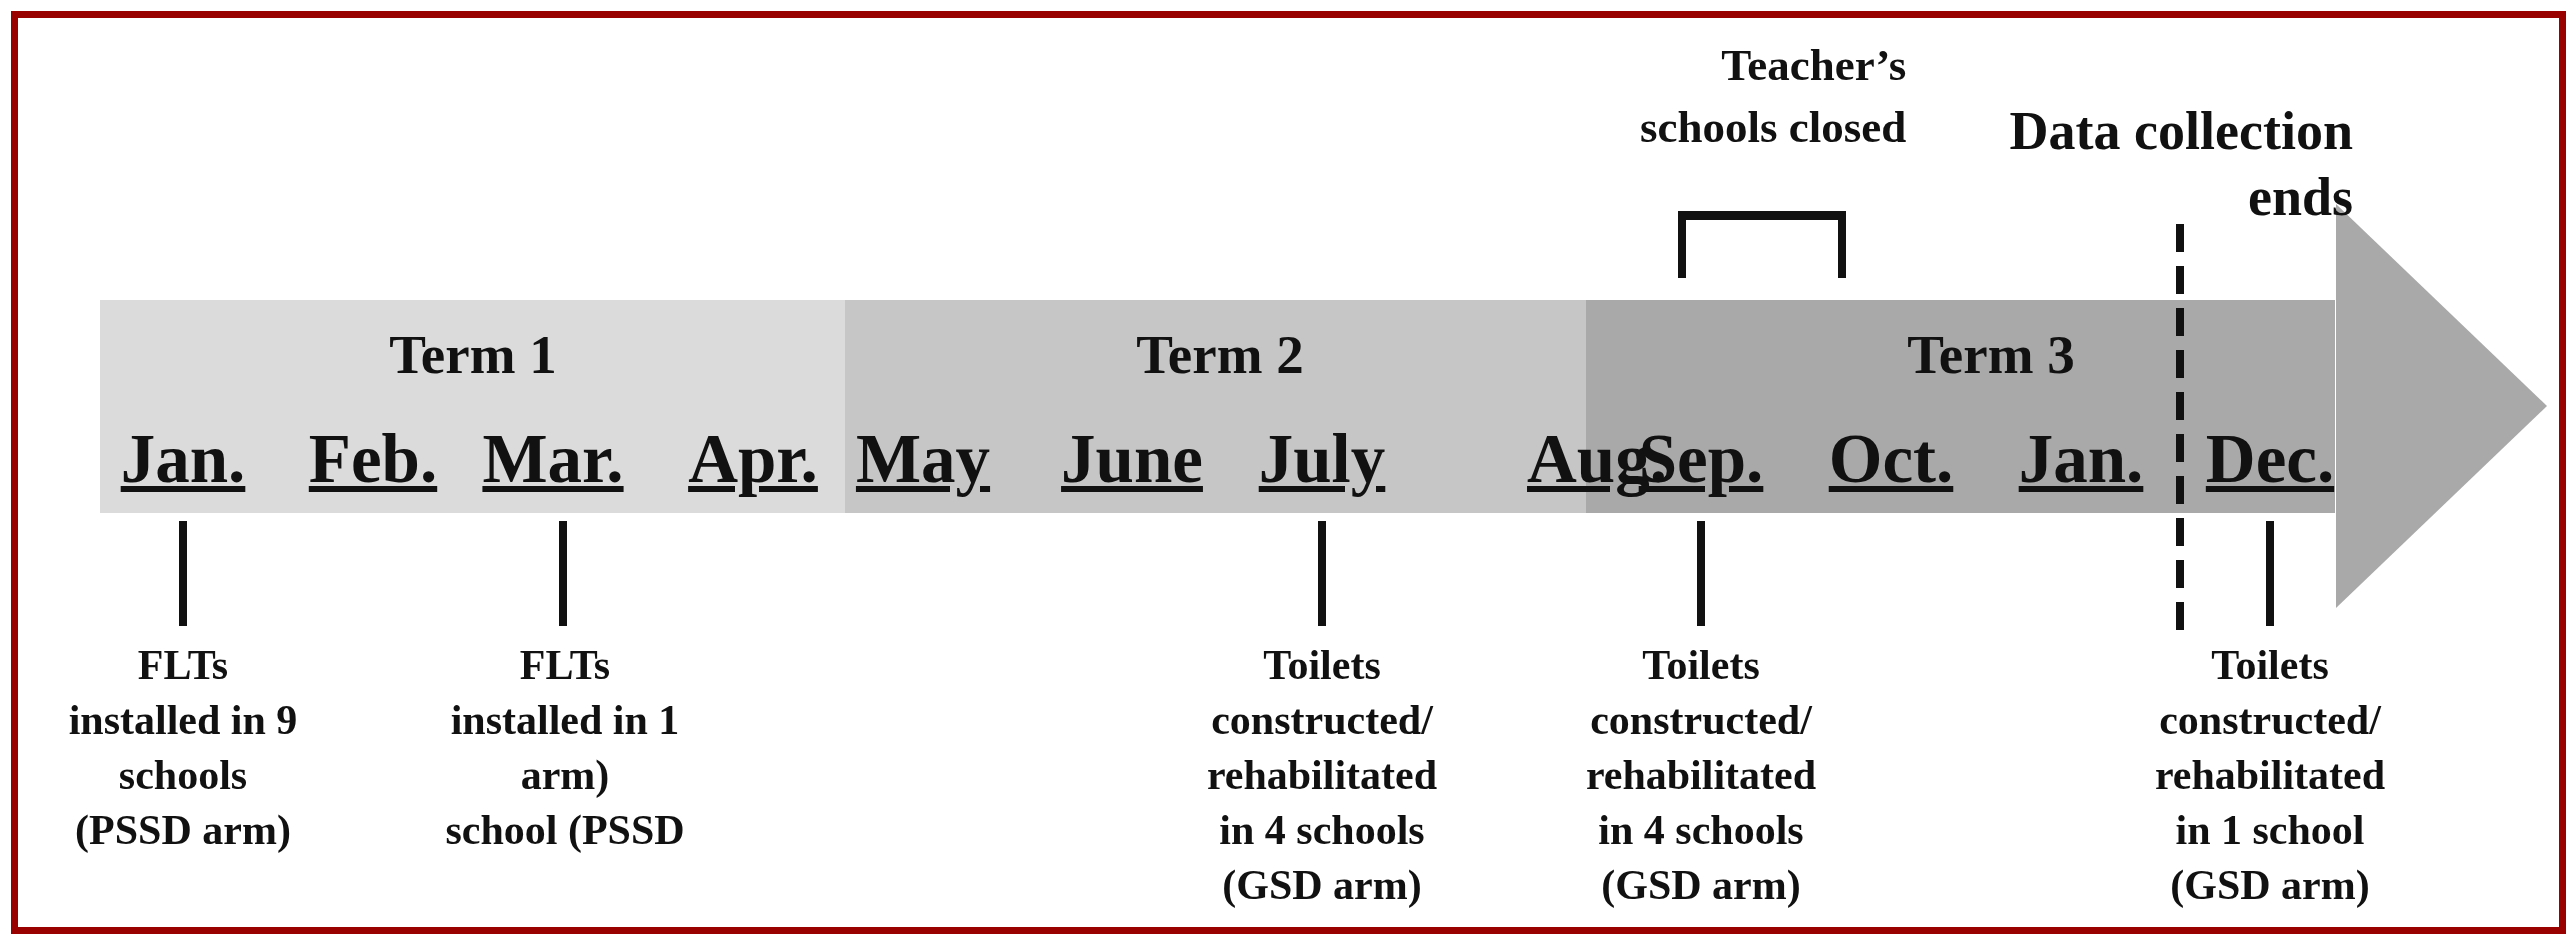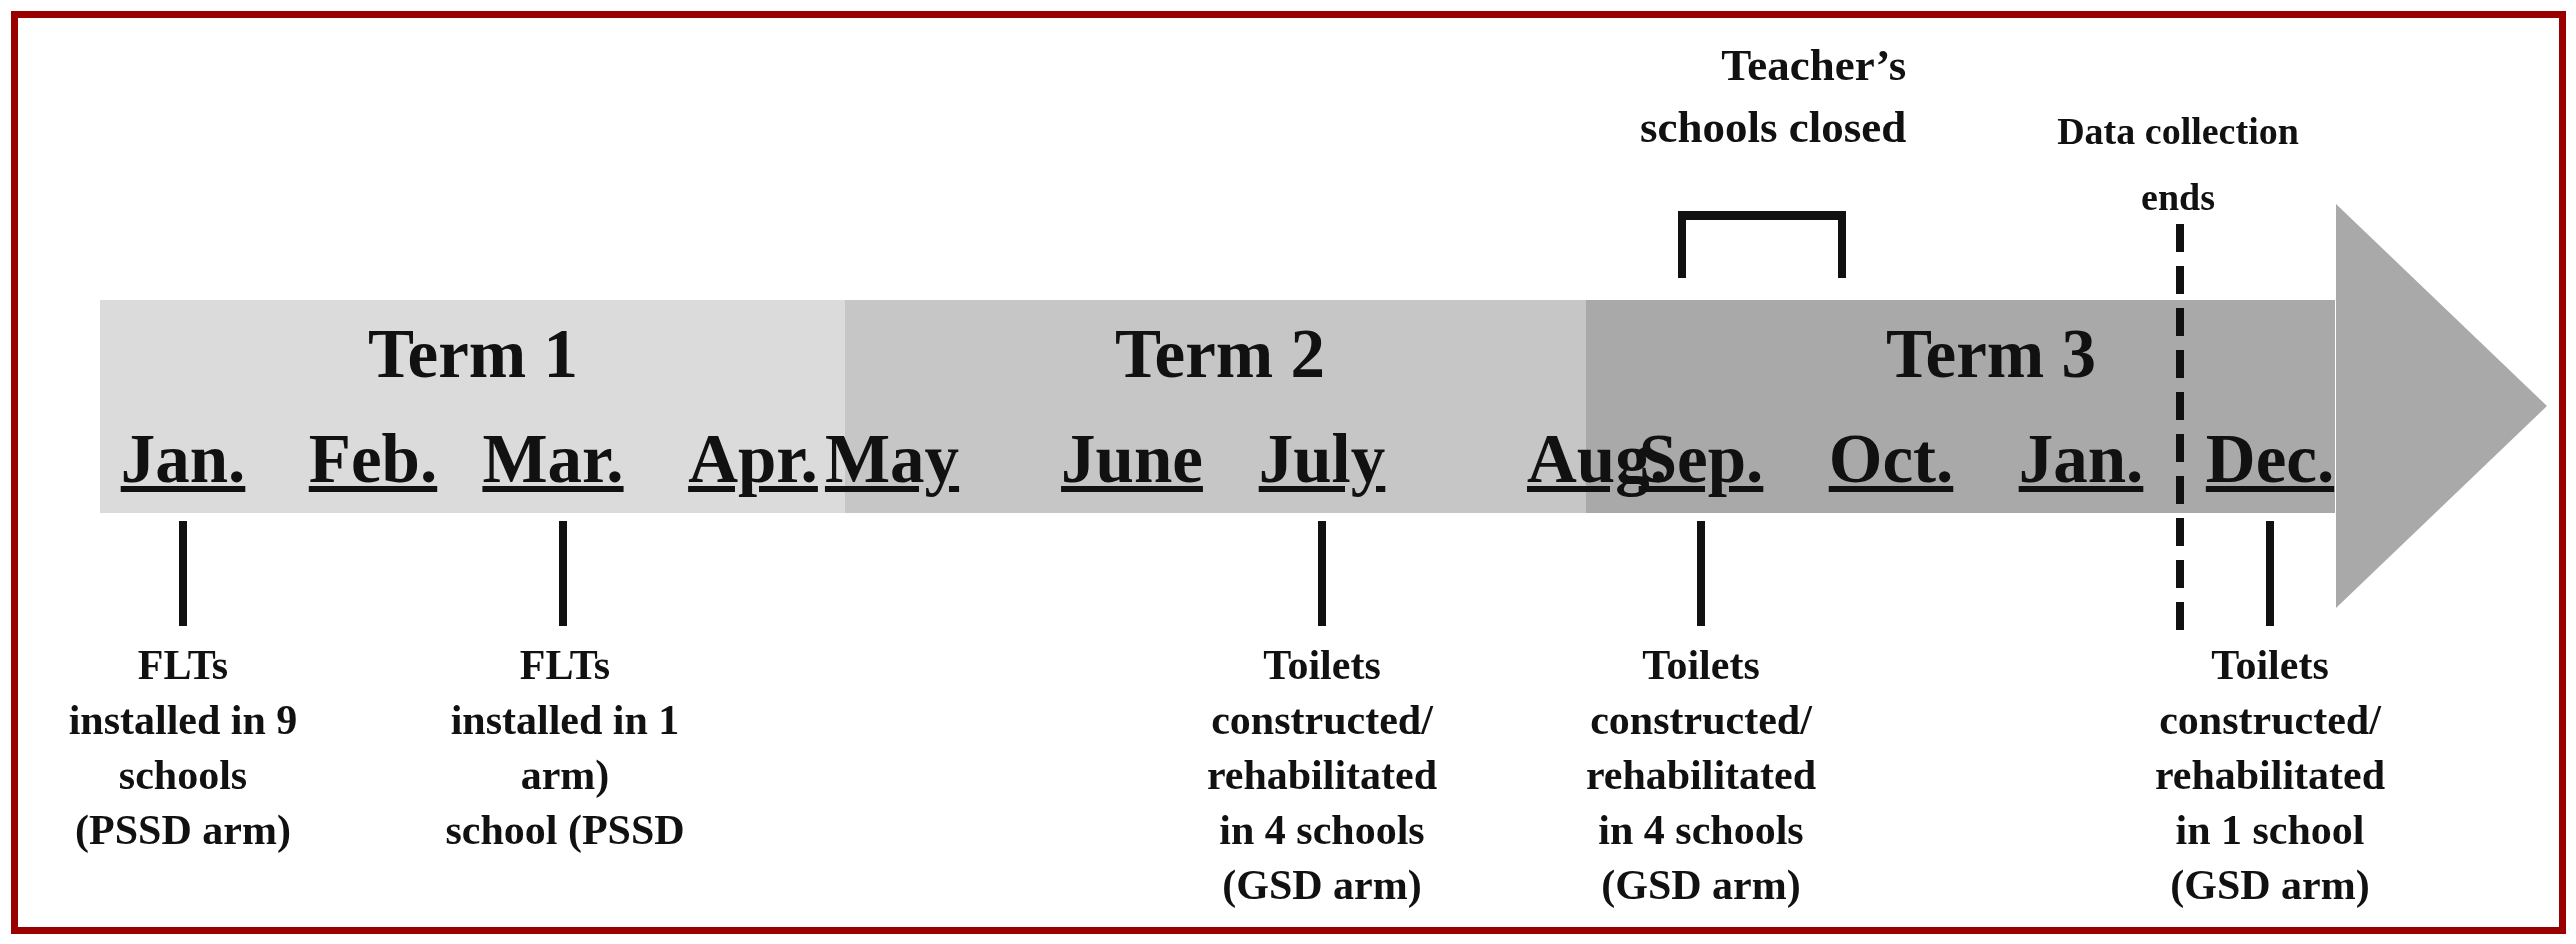--- a/index.html
+++ b/index.html
@@ -29,21 +29,21 @@
     position:absolute;left:2336px;top:204px;
     width:0;height:0;
     border-top:202px solid transparent;
     border-bottom:202px solid transparent;
     border-left:211px solid #A9A9A9;
   }
   
   .term-label{
     position:absolute;top:316px;
     transform:translateX(-50%);
-    font-size:69px;line-height:77px;white-space:nowrap;
+    font-size:55px;line-height:77px;white-space:nowrap;
   }
   
   .month-label{
     position:absolute;top:423px;
     transform:translateX(-50%);
     font-size:69px;line-height:73px;white-space:nowrap;text-decoration:underline;
   }
   
   .tick{
     position:absolute;top:521px;
@@ -76,22 +76,22 @@
   
   .strike-note{
     position:absolute;left:1640px;top:34px;
     text-align:right;
     font-size:45px;line-height:62px;
     white-space:nowrap;
   }
   .dataend-note{
     position:absolute;left:2003px;top:98px;
     width:350px;
-    text-align:center;
-    font-size:38px;line-height:66px;
+    text-align:right;
+    font-size:54px;line-height:66px;
     white-space:nowrap;
   }
 </style>
 </head>
 <body>
 
 <div class="canvas">
 
   <div class="frame"></div>
 
@@ -102,21 +102,21 @@
   <div class="arrow-head"></div>
 
   <div class="term-label" style="left:473px">Term 1</div>
   <div class="term-label" style="left:1220px">Term 2</div>
   <div class="term-label" style="left:1991px">Term 3</div>
 
   <div class="month-label" style="left:183px">Jan.</div>
   <div class="month-label" style="left:373px">Feb.</div>
   <div class="month-label" style="left:553px">Mar.</div>
   <div class="month-label" style="left:753px">Apr.</div>
-  <div class="month-label" style="left:892px">May</div>
+  <div class="month-label" style="left:923px">May</div>
   <div class="month-label" style="left:1132px">June</div>
   <div class="month-label" style="left:1322px">July</div>
   <div class="month-label" style="left:1597px">Aug.</div>
   <div class="month-label" style="left:1701px">Sep.</div>
   <div class="month-label" style="left:1891px">Oct.</div>
   <div class="month-label" style="left:2081px">Jan.</div>
   <div class="month-label" style="left:2270px">Dec.</div>
 
   <div class="strike-note">
     <div>Teacher’s</div>

